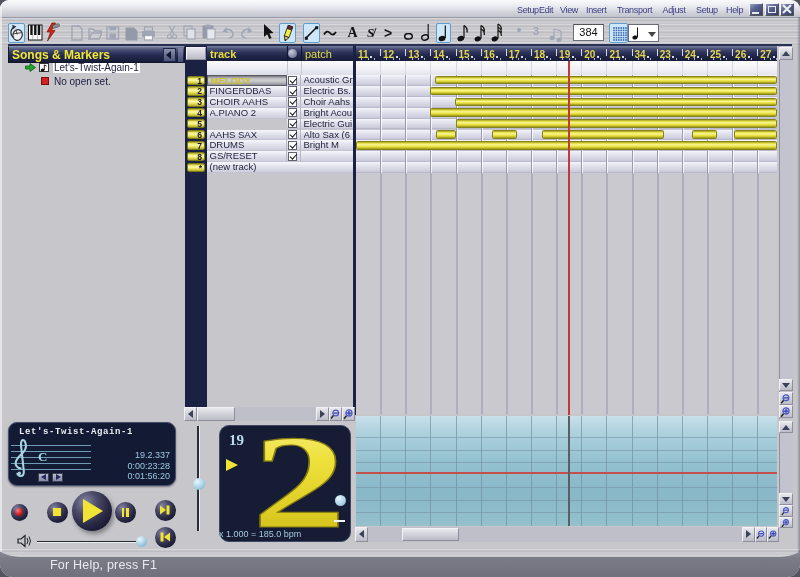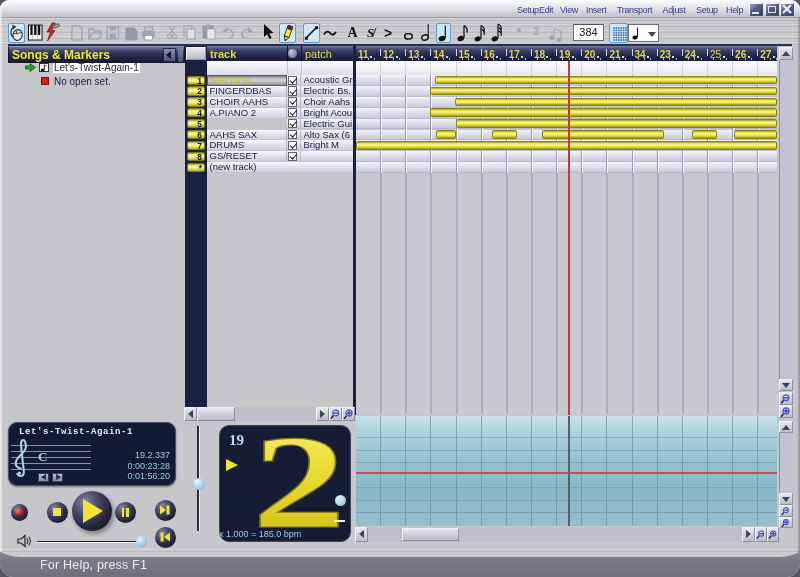--- a/index.html
+++ b/index.html
@@ -419,21 +419,21 @@
 <div class="abs" style="left:307.0px;top:12px;width:1px;height:1.5px;background:#b8b8cc"></div>
 <div class="abs" style="left:313.3px;top:12px;width:1px;height:1.5px;background:#b8b8cc"></div>
 <div class="abs" style="left:319.6px;top:12px;width:1px;height:1.5px;background:#b8b8cc"></div>
 <div class="abs" style="left:325.8px;top:3px;width:1px;height:7px;background:#d8d8e4"></div>
 <div class="abs yel" style="left:328.8px;top:2.5px;font-size:10px;font-weight:bold;color:#e6d54e">24</div>
 <div class="abs" style="left:341.3px;top:9.5px;width:2px;height:2px;background:#d8d8e4"></div>
 <div class="abs" style="left:332.1px;top:12px;width:1px;height:1.5px;background:#b8b8cc"></div>
 <div class="abs" style="left:338.4px;top:12px;width:1px;height:1.5px;background:#b8b8cc"></div>
 <div class="abs" style="left:344.7px;top:12px;width:1px;height:1.5px;background:#b8b8cc"></div>
 <div class="abs" style="left:351.0px;top:3px;width:1px;height:7px;background:#d8d8e4"></div>
-<div class="abs yel" style="left:354.0px;top:2.5px;font-size:10px;font-weight:normal;color:#e6d54e">25</div>
+<div class="abs yel" style="left:354.0px;top:2.5px;font-size:10px;font-weight:bold;color:#e6d54e">25</div>
 <div class="abs" style="left:366.5px;top:9.5px;width:2px;height:2px;background:#d8d8e4"></div>
 <div class="abs" style="left:357.3px;top:12px;width:1px;height:1.5px;background:#b8b8cc"></div>
 <div class="abs" style="left:363.6px;top:12px;width:1px;height:1.5px;background:#b8b8cc"></div>
 <div class="abs" style="left:369.9px;top:12px;width:1px;height:1.5px;background:#b8b8cc"></div>
 <div class="abs" style="left:376.1px;top:3px;width:1px;height:7px;background:#d8d8e4"></div>
 <div class="abs yel" style="left:379.1px;top:2.5px;font-size:10px;font-weight:bold;color:#e6d54e">26</div>
 <div class="abs" style="left:391.6px;top:9.5px;width:2px;height:2px;background:#d8d8e4"></div>
 <div class="abs" style="left:382.4px;top:12px;width:1px;height:1.5px;background:#b8b8cc"></div>
 <div class="abs" style="left:388.7px;top:12px;width:1px;height:1.5px;background:#b8b8cc"></div>
 <div class="abs" style="left:395.0px;top:12px;width:1px;height:1.5px;background:#b8b8cc"></div>
@@ -692,15 +692,15 @@
         </linearGradient>
       </defs>
 <text x="3" y="96.5" font-family="Liberation Serif, serif" font-size="134" font-weight="bold" fill="url(#g2)" stroke="#857a12" stroke-width="1.2" transform="scale(1.4 1)">2</text>
     </svg>
 <div class="abs" style="left:333.5px;top:519.5px;width:11px;height:2.5px;background:#f2f4f8"></div>
 <div class="abs" style="left:334.5px;top:494.5px;width:11px;height:11px;border-radius:50%;background:radial-gradient(circle at 35% 30%,#e8f6fc,#a8d2e4 60%,#7aa8c2)"></div>
 <div class="abs" style="left:219px;top:528.5px;width:152px;text-align:left;font-size:9px;color:#a6c8dc">x 1.000 = 185.0 bpm</div>
 <div class="abs" style="left:0;top:549px;width:800px;height:28px;border-radius:0 0 12px 12px;
 background:linear-gradient(180deg,#90909c 0%,#7b7b88 35%,#70707d 100%)"></div>
 <div class="abs brush" style="left:0;top:549px;width:800px;height:7.5px;border-radius:0 0 24px 24px / 0 0 7.5px 7.5px"></div>
-<div class="abs" style="left:40px;top:557.5px;font-size:12.5px;color:#e9e9ef;letter-spacing:0.2px">For Help, press F1</div>
+<div class="abs" style="left:50px;top:557.5px;font-size:12.5px;color:#e9e9ef;letter-spacing:0.2px">For Help, press F1</div>
 <div class="abs" style="left:0;top:0;width:2px;height:552px;background:rgba(255,255,255,.55)"></div>
 <div class="abs" style="left:797px;top:17px;width:3px;height:535px;background:linear-gradient(90deg,rgba(90,90,105,.0),rgba(90,90,105,.55))"></div>
 </div>
 </body></html>

